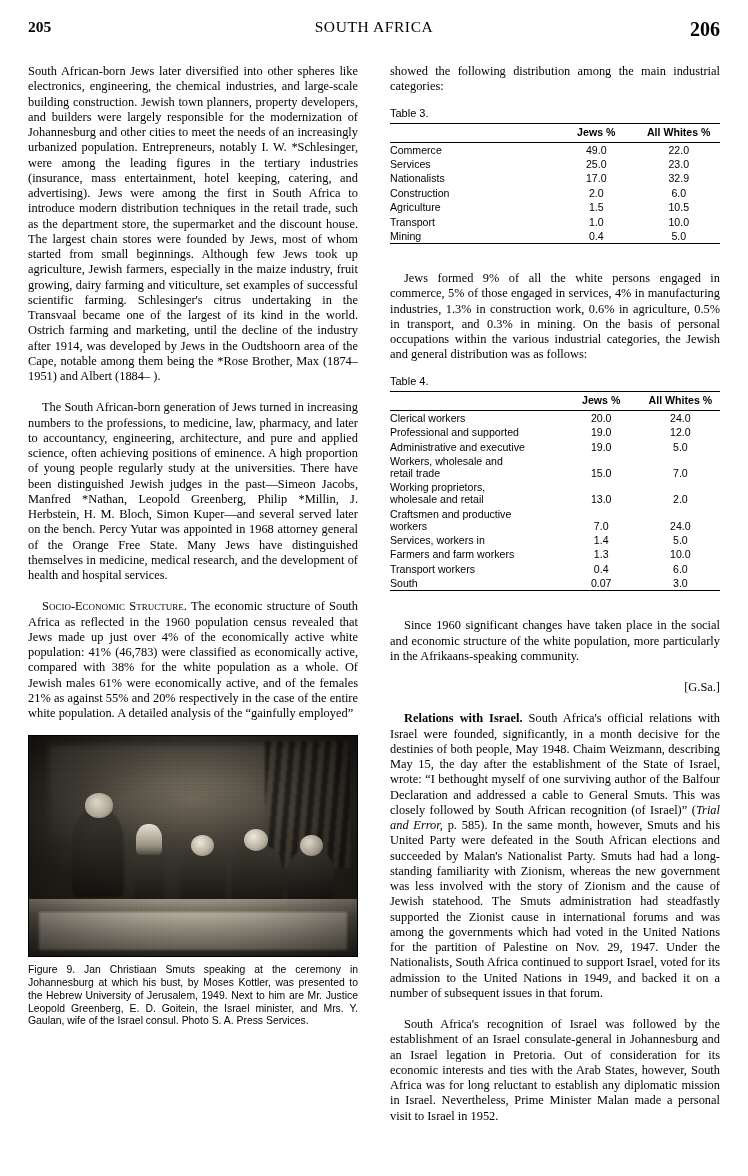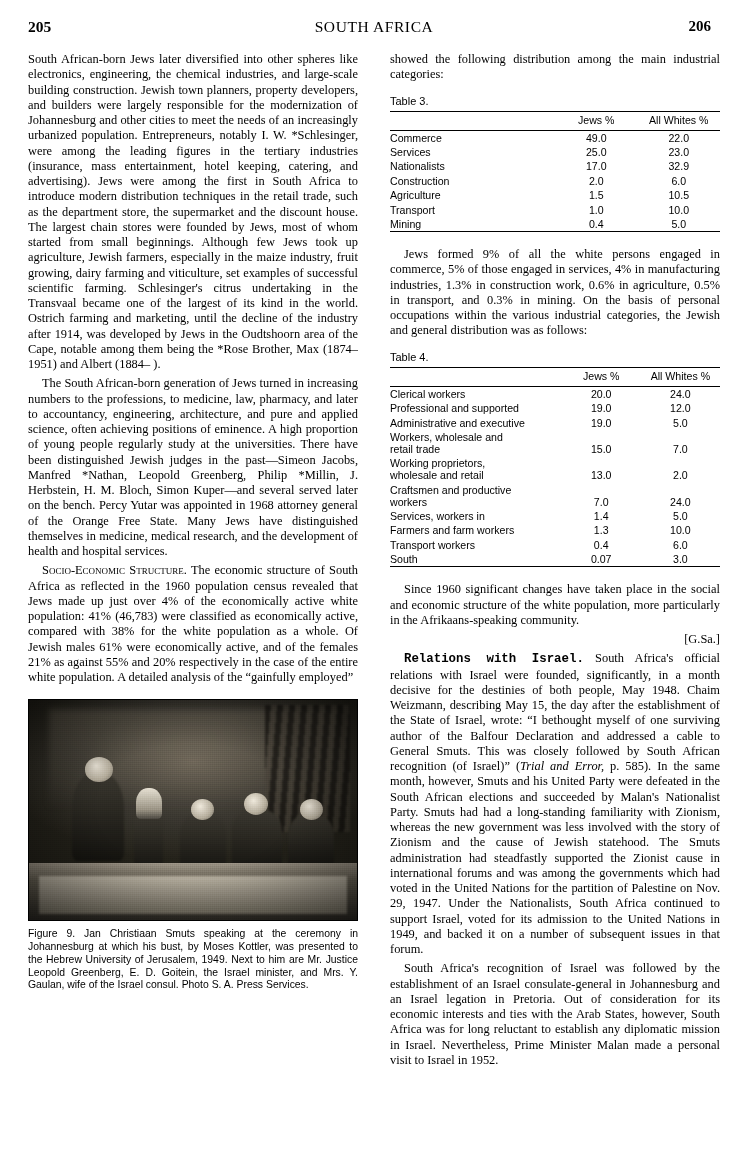--- a/index.html
+++ b/index.html
@@ -32,23 +32,23 @@
     font-size: 15.5px;
   }
   .folio-left {
     position: absolute;
     left: 0; top: 0;
     font-weight: bold;
     font-size: 15.5px;
   }
   .folio-right {
     position: absolute;
-    right: 9px; top: 0;
+    right: 0; top: 0;
     font-weight: bold;
-    font-size: 15px;
+    font-size: 20px;
   }
   .head-title {
     position: absolute;
     left: 0; right: 0; top: 0;
     text-align: center;
     letter-spacing: 0.6px;
     font-size: 15.5px;
   }
   .columns {
     position: absolute;
@@ -59,48 +59,48 @@
   }
   .col {
     position: absolute;
     top: 0;
     width: 330px;
   }
   .col-left { left: 0; }
   .col-right { left: 362px; }
 
   p.body {
-    margin: 4px 0 0 0;
+    margin: 16px 0 0 0;
     font-size: 12.4px;
     line-height: 15.25px;
     text-align: justify;
     text-justify: inter-word;
     hyphens: manual;
   }
   p.indent { text-indent: 14px; }
   .smallcaps {
     font-variant: small-caps;
     font-size: 12.4px;
   }
-  .bold { font-weight: bold; font-family: Liberation Mono, monospace; }
+  .bold { font-weight: bold; }
   .italic { font-style: italic; }
 
   .tbl-label {
     font-family: "Liberation Sans", sans-serif;
     font-size: 11px;
     margin: 12px 0 4px 0;
   }
   table.stats {
     width: 100%;
     border-collapse: collapse;
     font-family: "Liberation Sans", sans-serif;
     font-size: 10.6px;
   }
   table.stats thead th {
-    font-weight: normal;
+    font-weight: bold;
     text-align: right;
     padding: 2px 0 4px 0;
     vertical-align: bottom;
   }
   table.stats thead th.first {
     text-align: left;
   }
   table.stats tbody td {
     padding: 1.2px 0;
     vertical-align: top;

